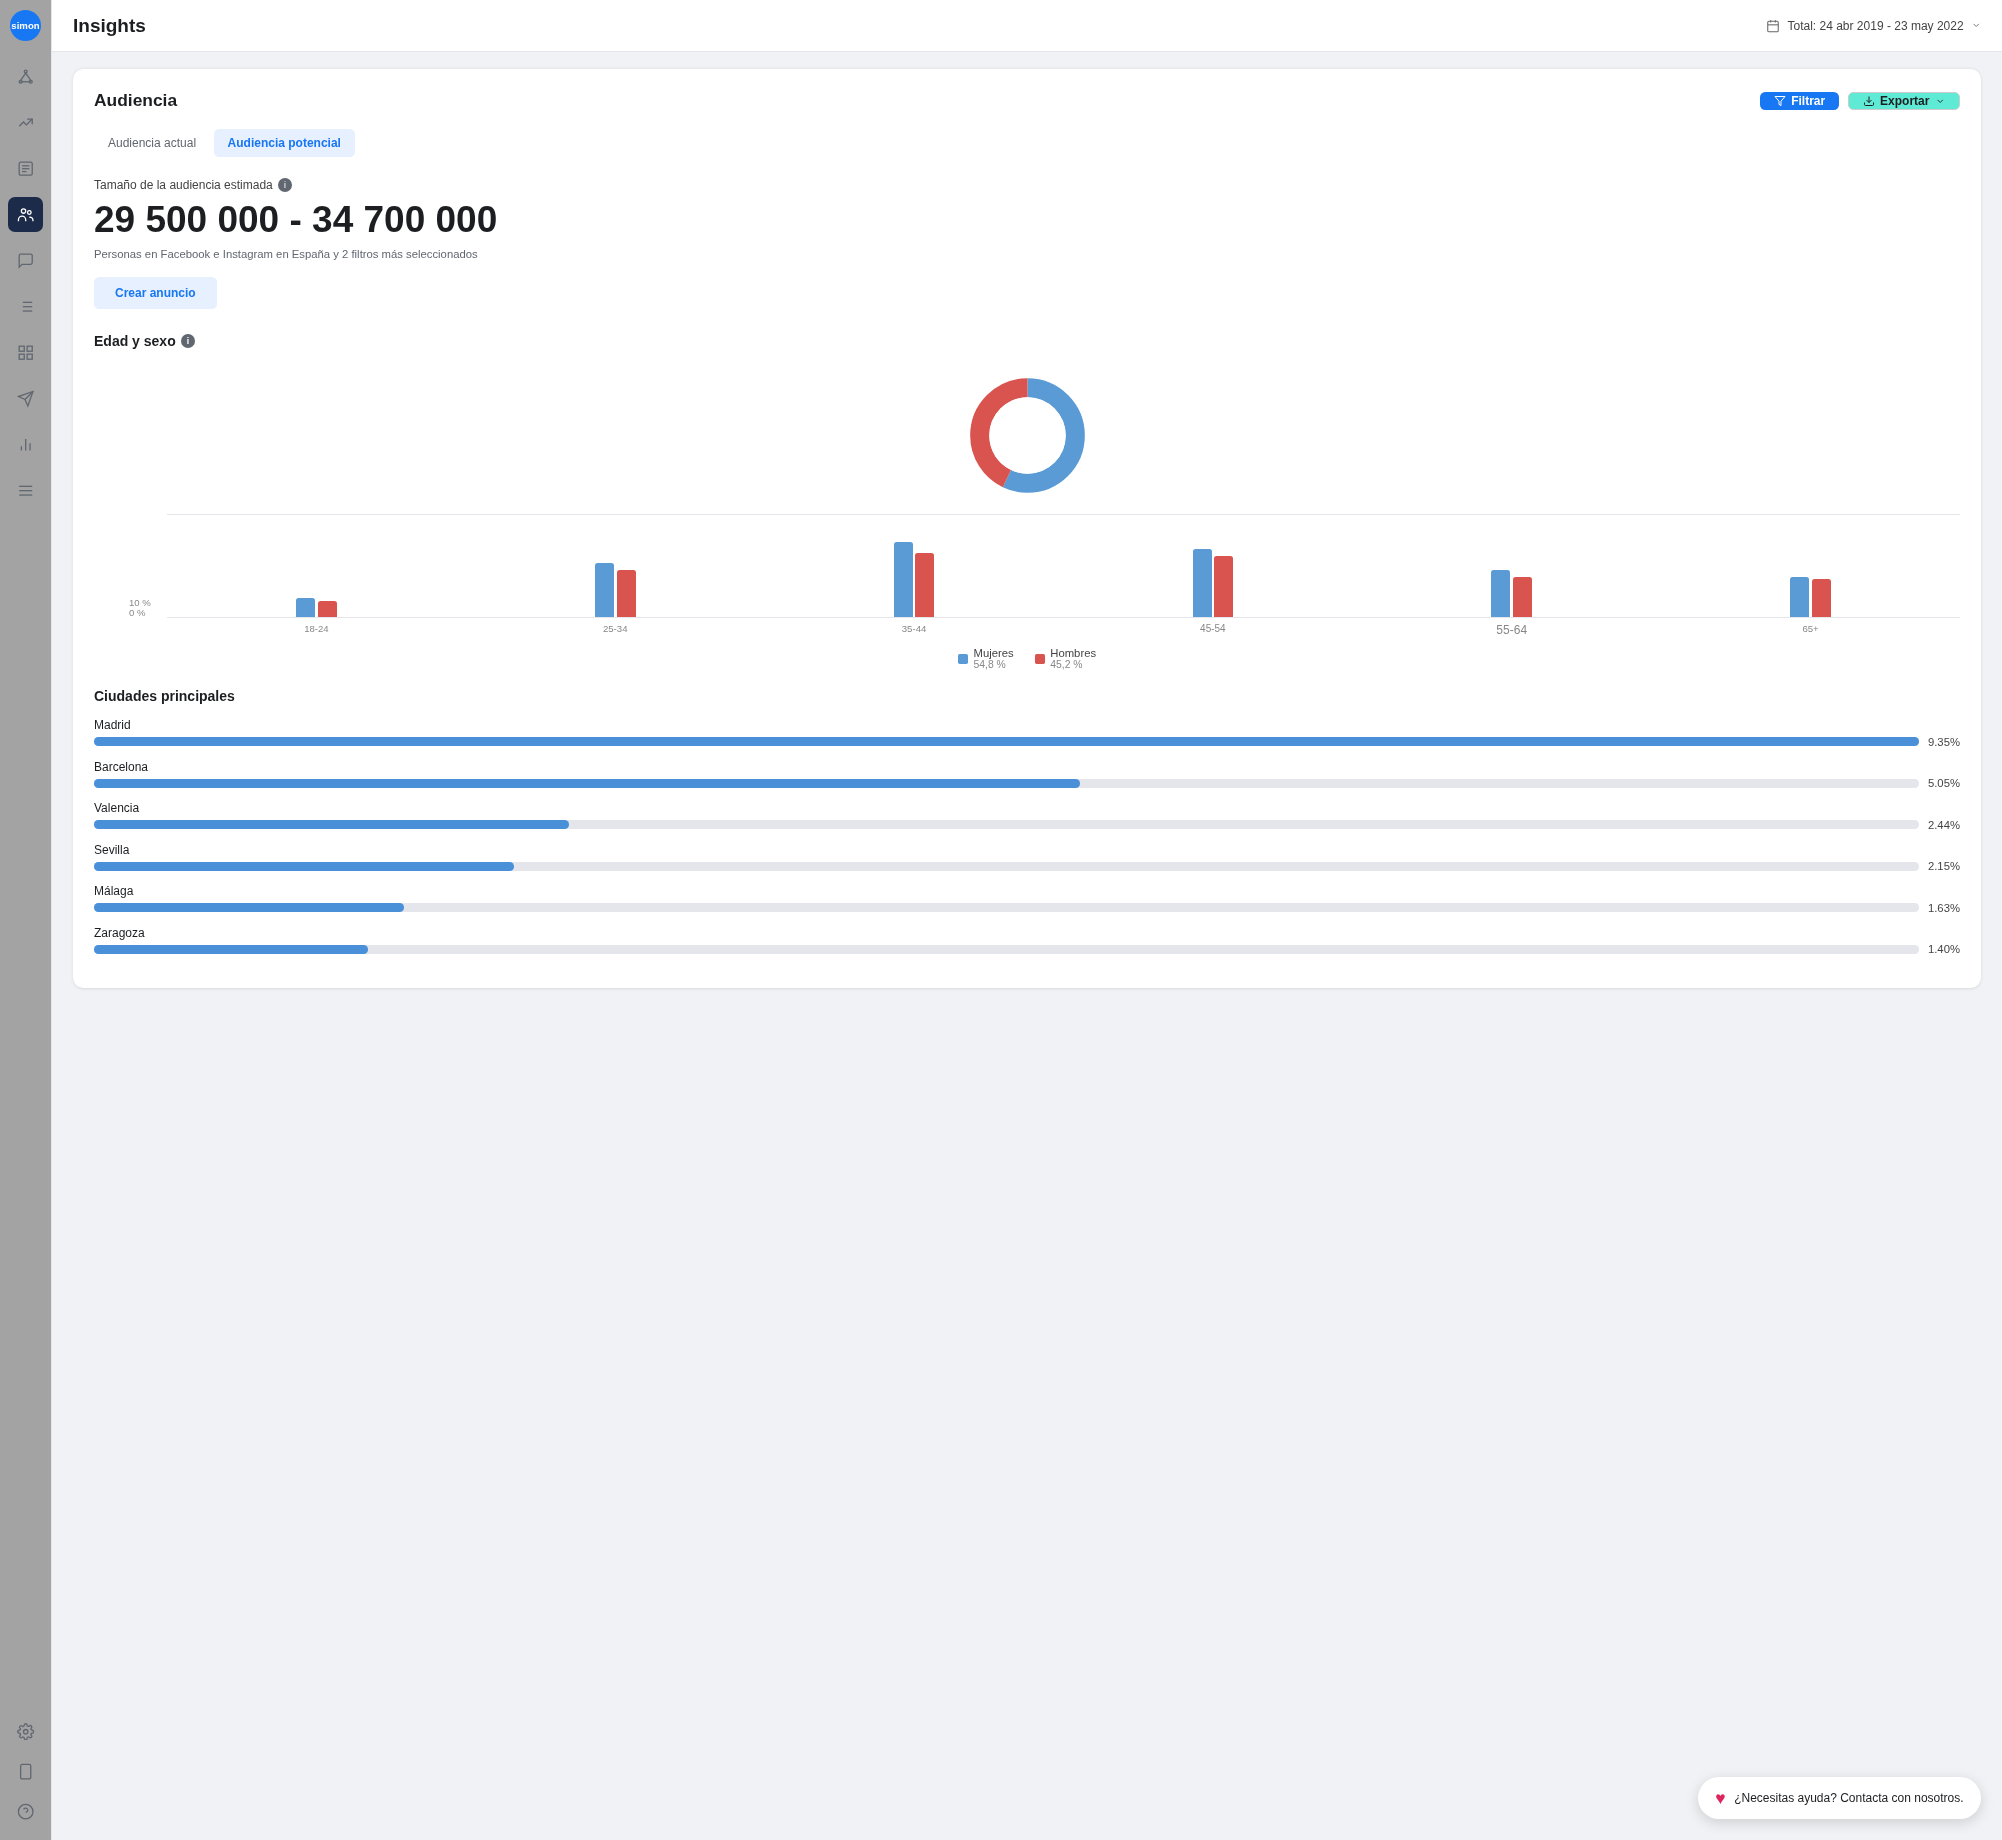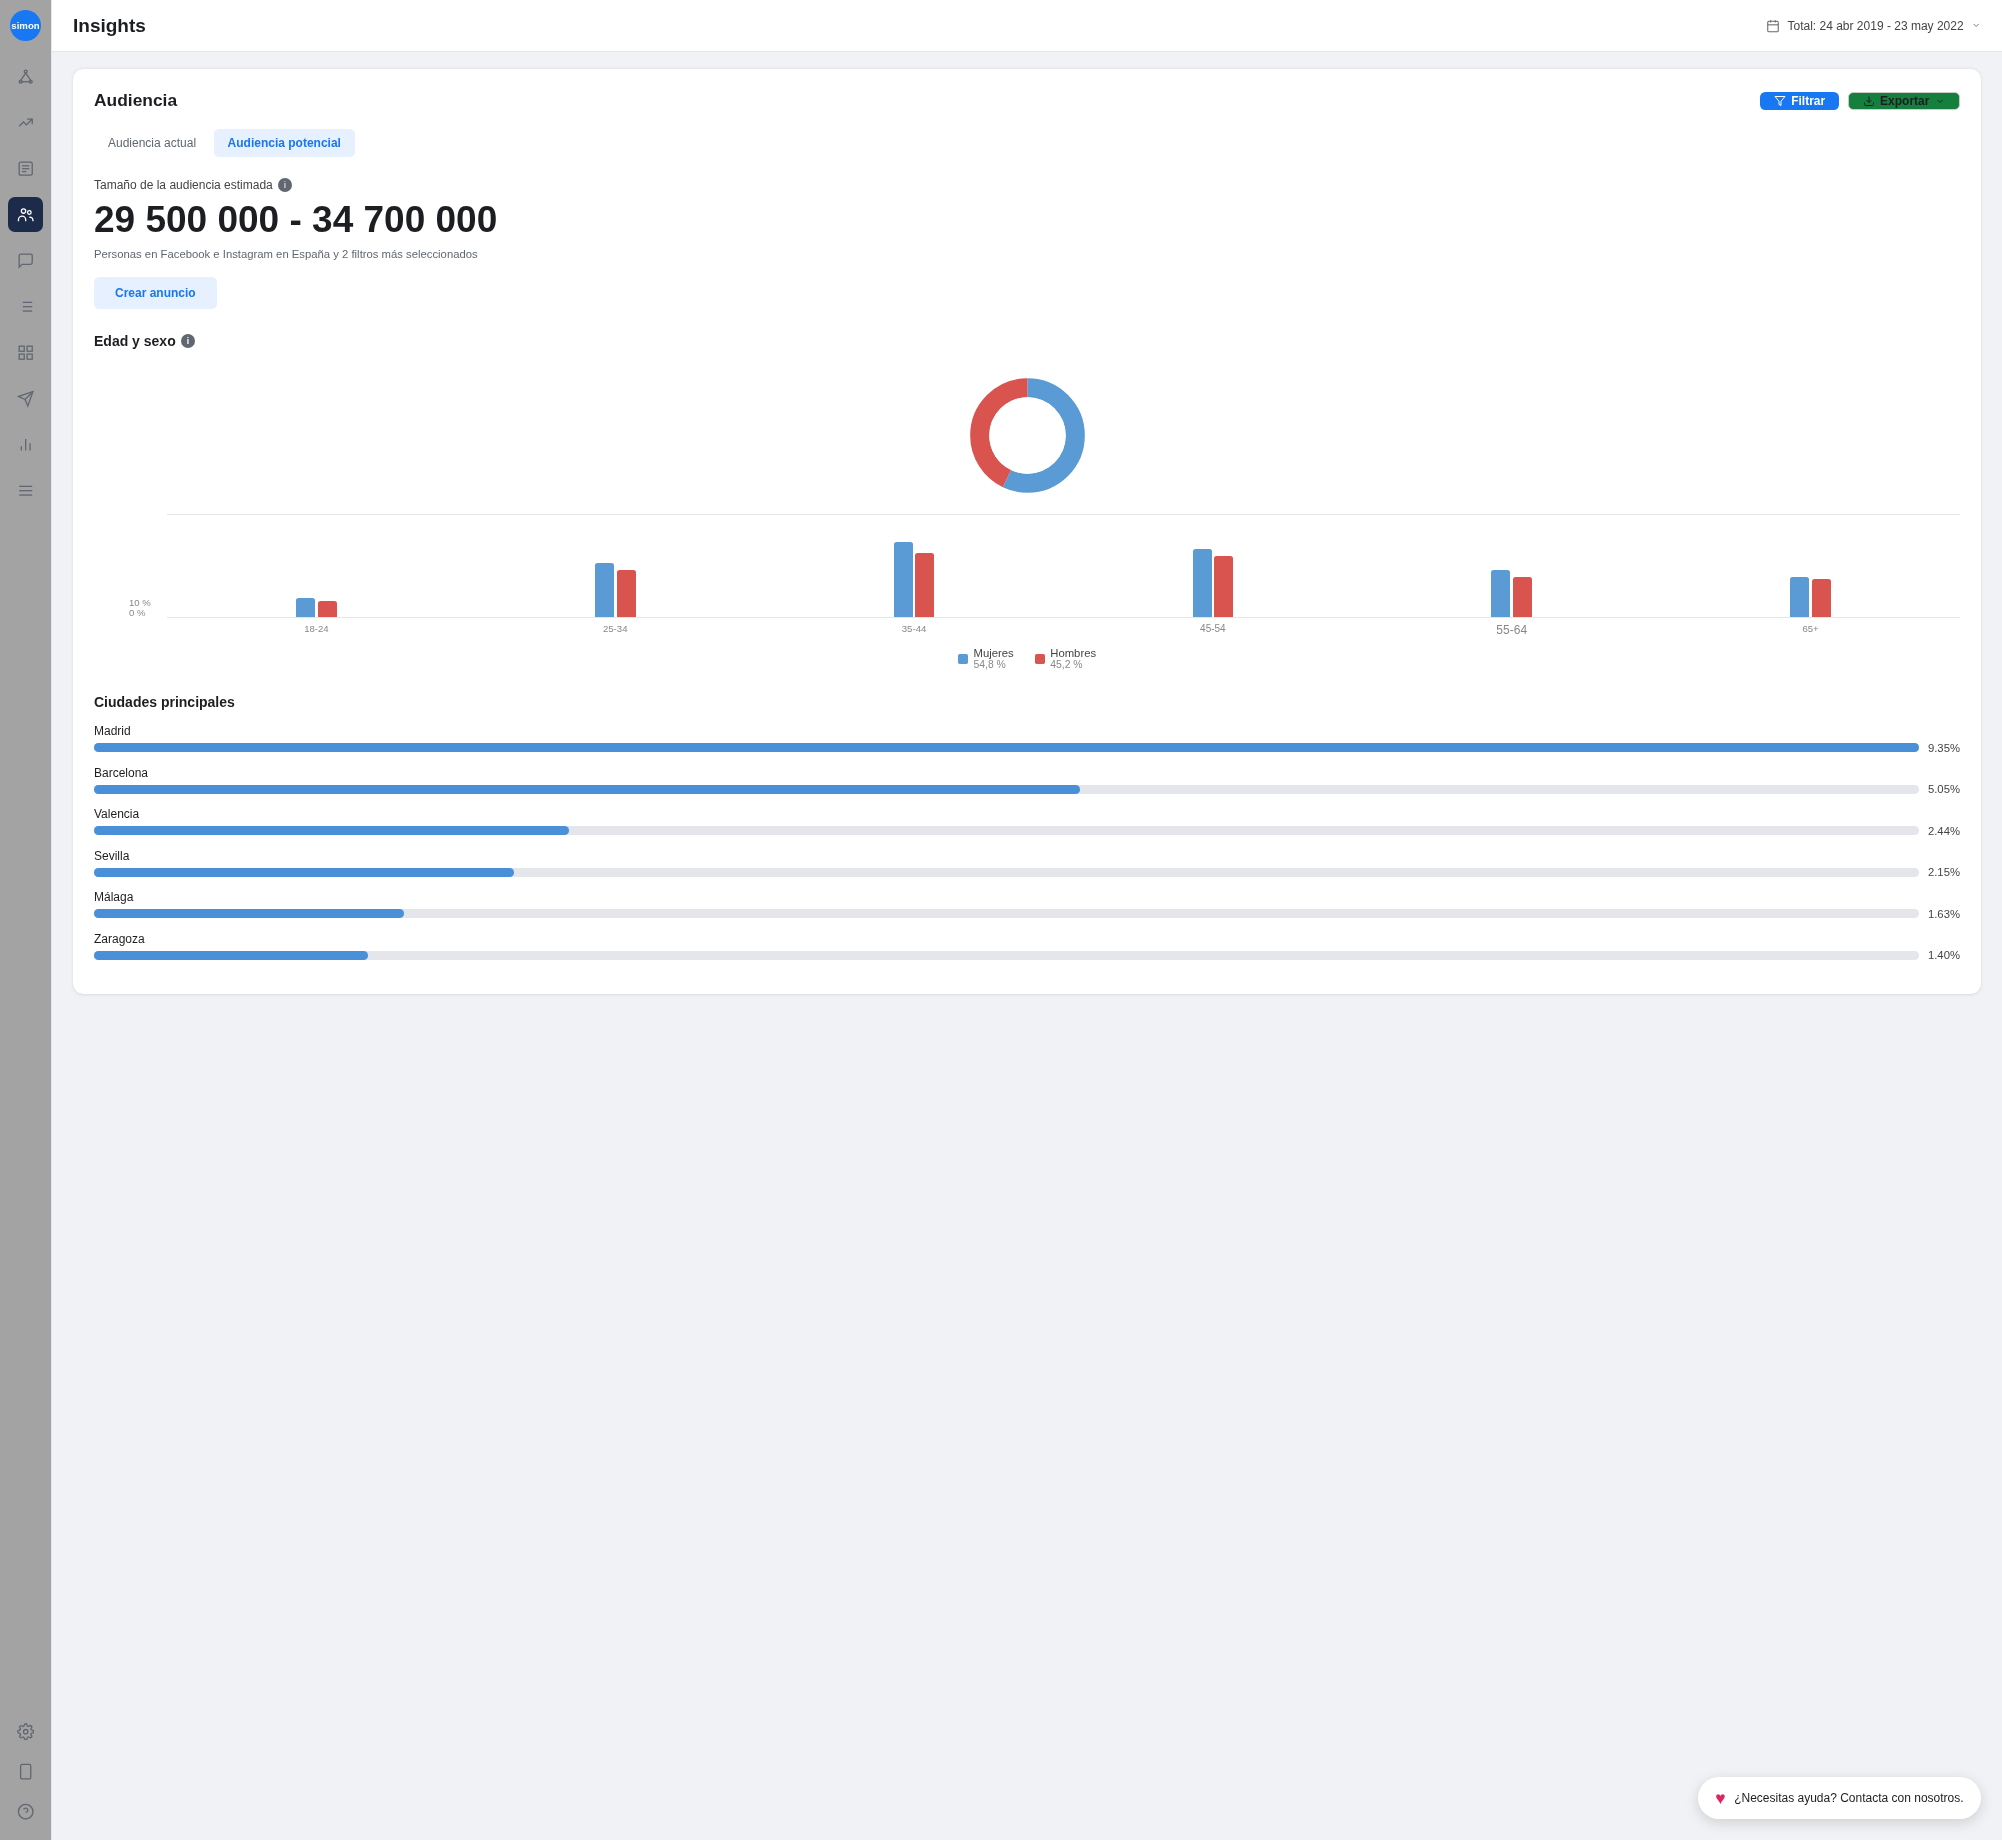--- a/index.html
+++ b/index.html
@@ -68,21 +68,21 @@
     }
     .card-title { font-size: 17.4px; font-weight: 700; color: #1c1e21; }
 
     .btn-group { display: flex; gap: 8.7px; }
     .btn {
       display: flex; align-items: center; gap: 5.2px;
       padding: 1px 14px; border-radius: 5.2px; cursor: pointer;
       font-size: 12px; font-weight: 600; border: none;
     }
     .btn-primary { background: #1877f2; color: #fff; }
-    .btn-export { background: #15803d; color: #1c1e21; border: 0.9px solid #ccc; }
+    .btn-export { background: #5eead4; color: #1c1e21; border: 0.9px solid #ccc; }
 
     
     .tabs { display: flex; gap: 3.5px; margin-bottom: 21px; }
     .tab {
       padding: 7px 14px; border-radius: 5.2px; cursor: pointer;
       font-size: 12px; font-weight: 500; color: #606770;
       border: none; background: transparent;
     }
     .tab.active { background: #e7f0ff; color: #1877f2; font-weight: 600; }
 
@@ -114,21 +114,21 @@
     .bar-blue { background: #5b9bd5; }
     .bar-red { background: #d9534f; }
 
     .chart-legend { display: flex; gap: 21px; justify-content: center; margin-top: 10.4px; }
     .legend-item { display: flex; align-items: center; gap: 5.2px; font-size: 11.3px; color: #444; }
     .legend-dot { width: 10.4px; height: 10.4px; border-radius: 1.7px; }
 
     .bar-chart-wrapper { position: relative; padding-left: 35px; }
 
     
-    .cities-section { margin-top: 24px; }
+    .cities-section { margin-top: 18px; }
     .cities-title { font-size: 14px; font-weight: 700; color: #1c1e21; margin-bottom: 14px; }
     .city-row { margin-bottom: 12px; }
     .city-name { font-size: 12px; color: #1c1e21; margin-bottom: 3.5px; }
     .city-bar-container { display: flex; align-items: center; gap: 8.7px; }
     .city-bar-track { flex: 1; height: 8.7px; background: #e4e6eb; border-radius: 4.3px; }
     .city-bar-fill { height: 8.7px; background: #4a90d9; border-radius: 4.3px; }
     .city-pct { font-size: 11.3px; color: #444; white-space: nowrap; }
 
     
     .help-bubble {

